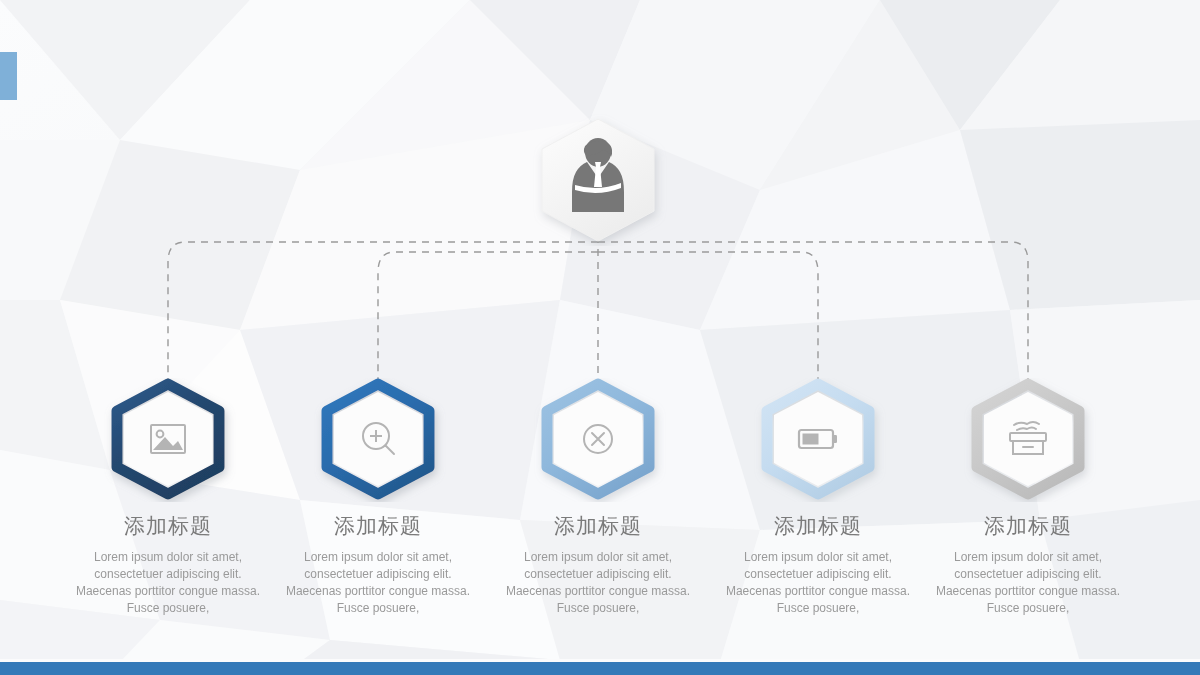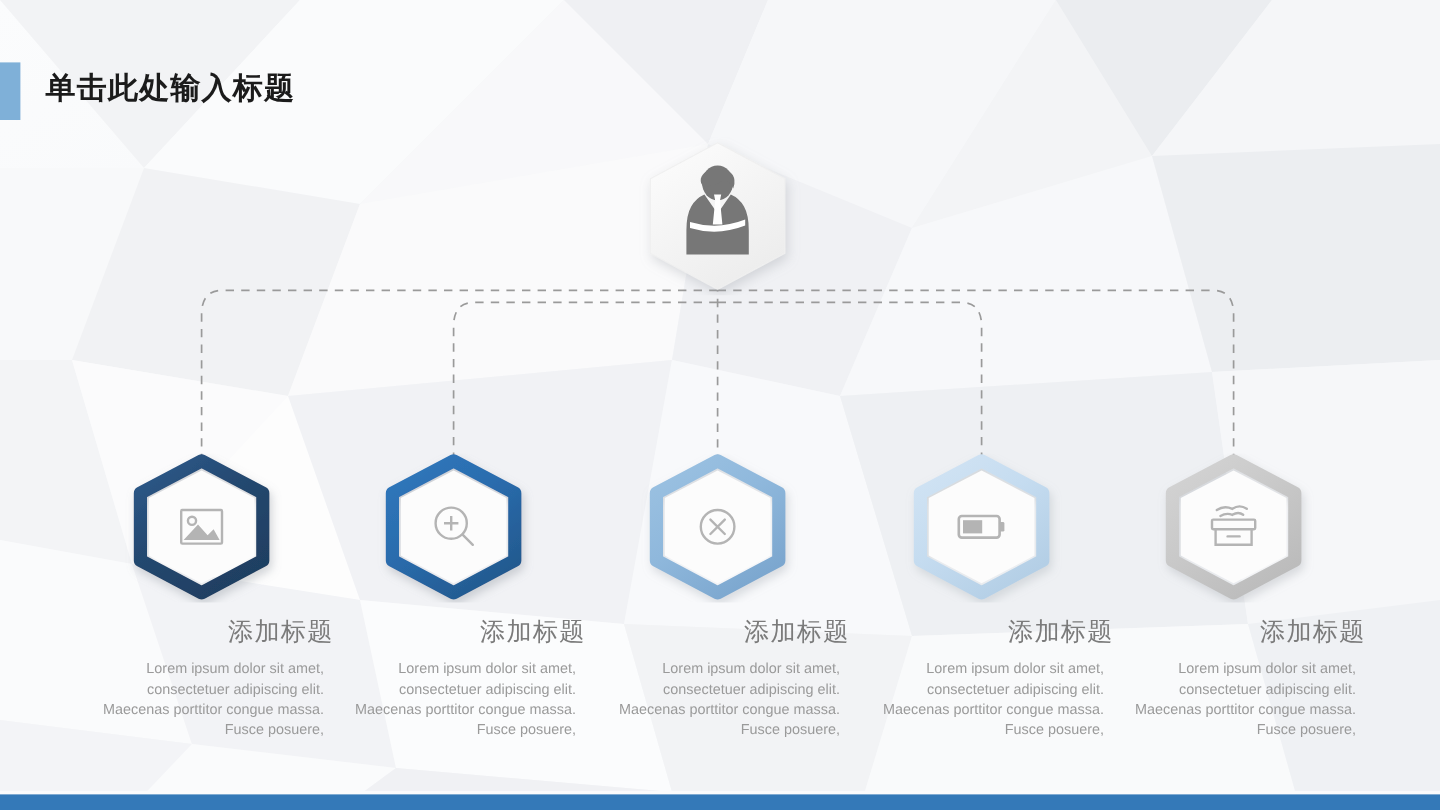--- a/index.html
+++ b/index.html
@@ -56,21 +56,21 @@
     position: absolute;
     z-index: 3;
   }
   .hex-top {
     left: 528px;
     top: 114px;
   }
   .node {
     position: absolute;
     width: 220px;
-    text-align: right;
+    text-align: center;
     z-index: 3;
   }
   .node .hex-holder {
     position: relative;
     width: 110px;
     height: 124px;
     margin: 0 auto;
   }
   .node-title {
     margin-top: 10px;
@@ -162,21 +162,20 @@
 
       <path d="M 598,252 L 395,252 Q 378,252 378,272 L 378,382"></path>
 
       <path d="M 598,252 L 801,252 Q 818,252 818,272 L 818,382"></path>
 
       <path d="M 598,242 L 1011,242 Q 1028,242 1028,262 L 1028,382"></path>
     </g>
   </svg>
 
   <div class="title-bar"></div>
-  <div class="title-text">单击此处输入标题</div>
 
   <div class="hex-wrap hex-top">
     <svg width="140" height="132" viewBox="0 0 140 132">
       <defs>
         <linearGradient id="ctrGrad" x1="0" y1="0" x2="0.6" y2="1">
           <stop offset="0%" stop-color="#fdfdfd"></stop>
           <stop offset="100%" stop-color="#ededed"></stop>
         </linearGradient>
         <filter id="ctrShadow" x="-40%" y="-40%" width="180%" height="180%">
           <feDropShadow dx="2" dy="4" stdDeviation="5" flood-color="#9aa0a6" flood-opacity="0.35"></feDropShadow>

